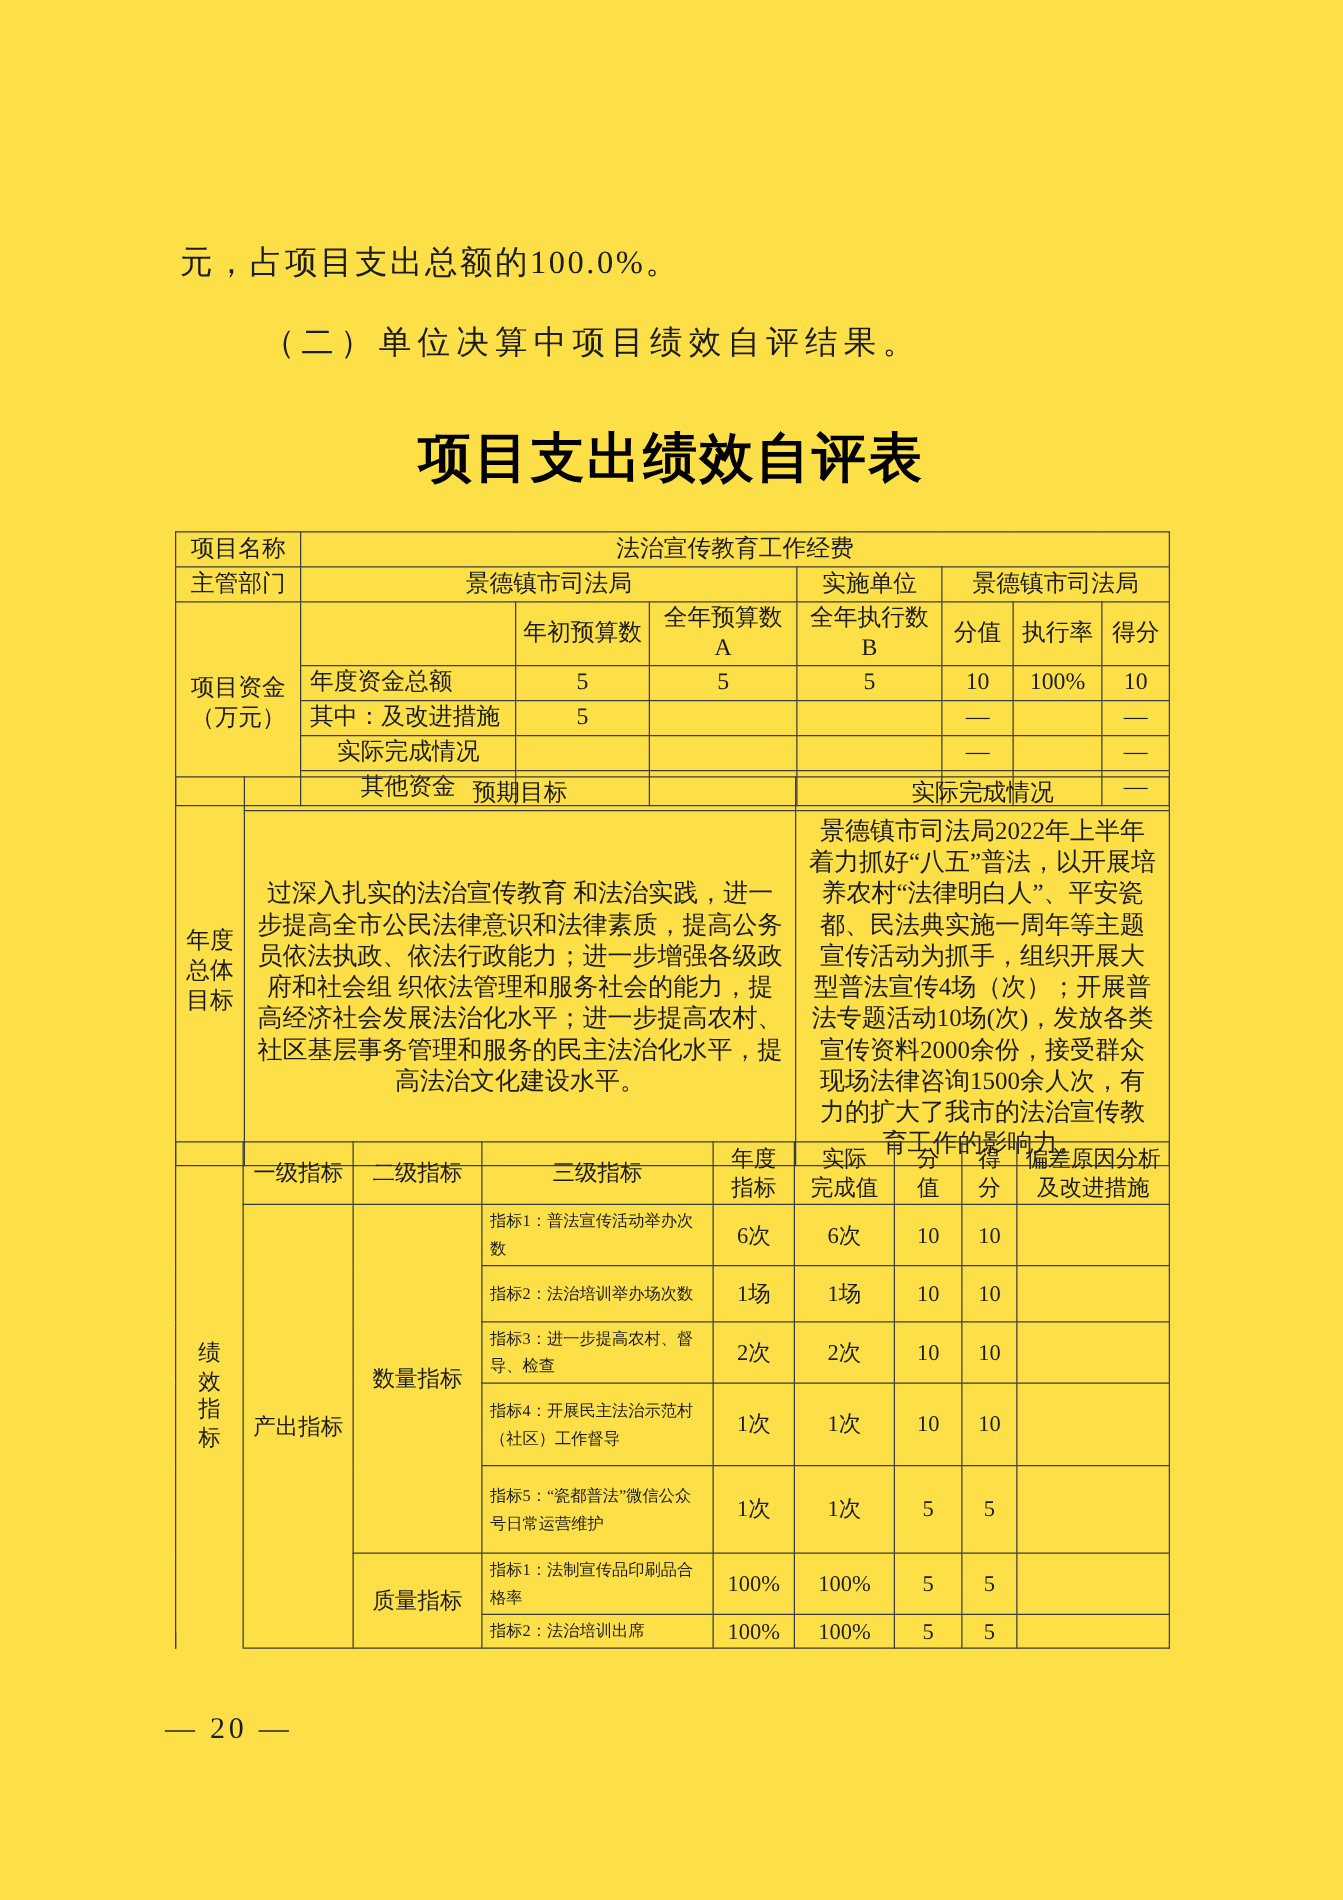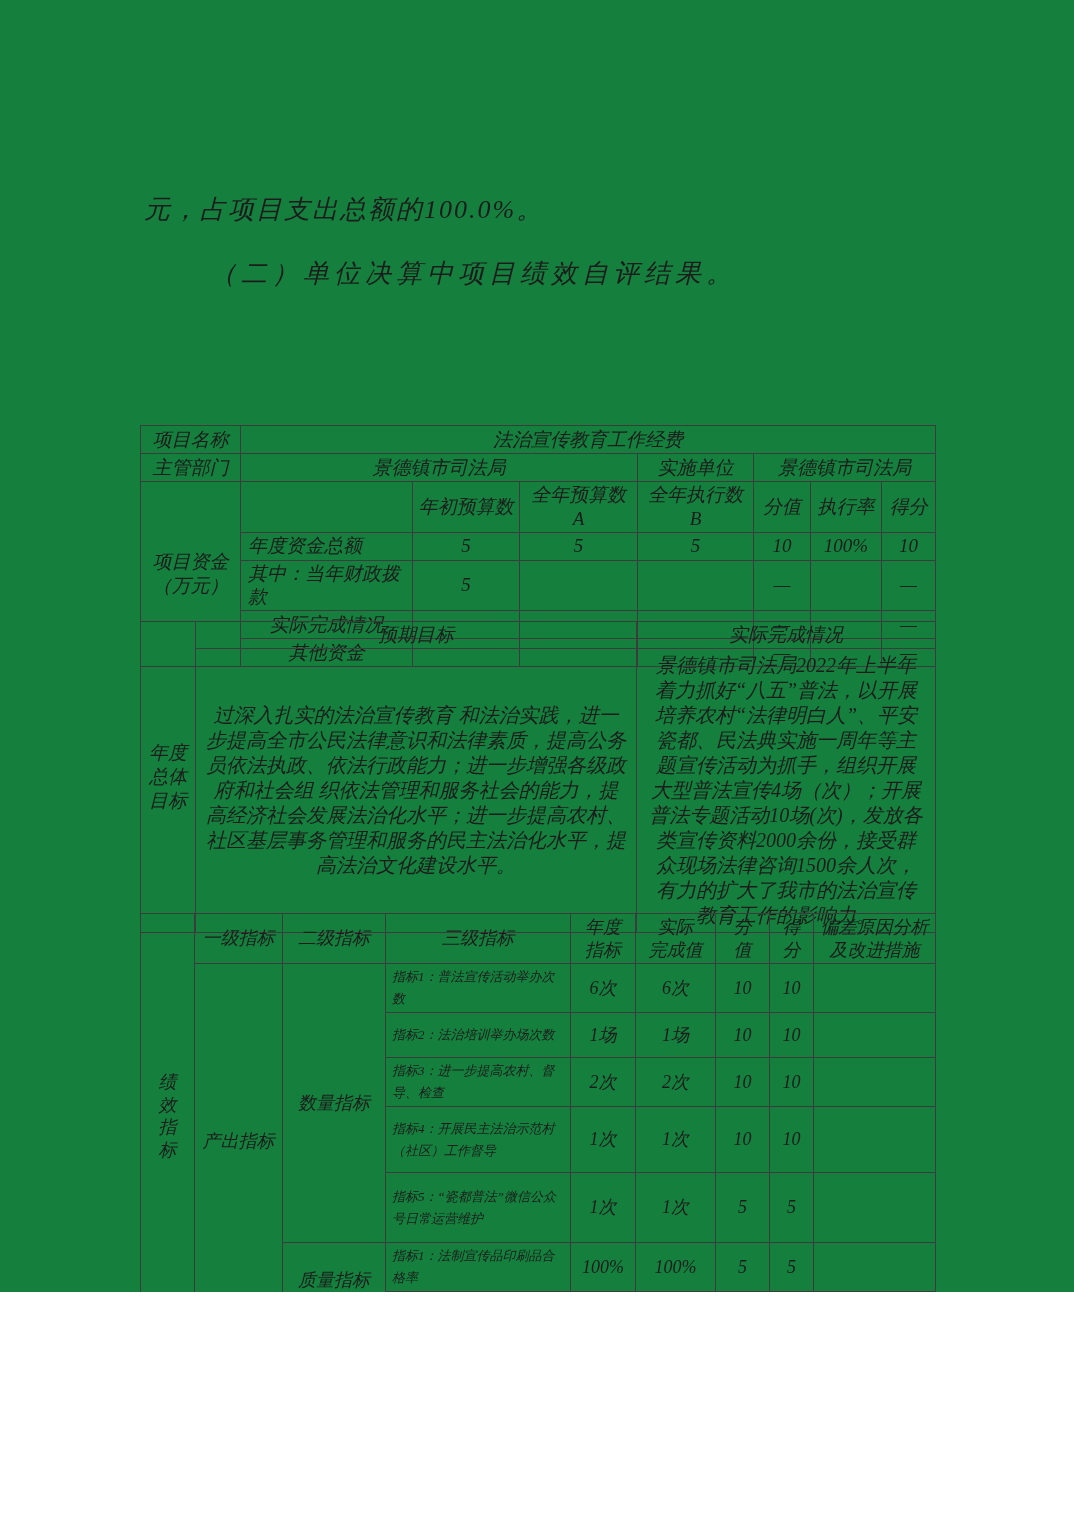--- a/index.html
+++ b/index.html
@@ -1,18 +1,18 @@
 <!DOCTYPE html>
 <html><head>
 <meta charset="utf-8">
 <style>
   html,body{margin:0;padding:0;background:#ffffff;}
   .page{
-    position:relative;width:1074px;height:1292px;background:#15803d;
-    font-family:"Liberation Serif","DejaVu Serif",serif;color:#1c1c1c;overflow:hidden;font-style:italic;
+    position:relative;width:1074px;height:1520px;background:#fde047;
+    font-family:"Liberation Serif","DejaVu Serif",serif;color:#1c1c1c;overflow:hidden;
   }
   .para1{position:absolute;left:144px;top:192px;font-size:26px;letter-spacing:2px;margin:0;white-space:nowrap;}
   .para2{position:absolute;left:210px;top:256px;font-size:26px;letter-spacing:5px;margin:0;white-space:nowrap;}
   .title{
     position:absolute;left:0;top:338px;width:100%;margin:0;text-align:center;
     font-size:43px;font-weight:700;letter-spacing:2px;color:#000;
   }
   .subtitle{position:absolute;left:0;top:398px;width:100%;text-align:center;font-size:18px;letter-spacing:2px;}
   table.t{
     position:absolute;left:140px;width:795px;border-collapse:collapse;table-layout:fixed;
@@ -47,20 +47,21 @@
   .tail{position:absolute;left:140px;top:1306px;width:1px;height:13px;background:#3c3c3c;}
   .pagenum{position:absolute;left:132px;top:1370px;font-size:24px;letter-spacing:3px;}
 </style>
 </head>
 <body>
 
 <div class="page">
 
   <p class="para1">元，占项目支出总额的100.0%。</p>
   <p class="para2">（二）单位决算中项目绩效自评结果。</p>
+  <h1 class="title">项目支出绩效自评表</h1>
 
   <table class="t t1">
     <colgroup>
       <col style="width:100px">
         <col style="width:172px">
         <col style="width:107px">
         <col style="width:118px">
       <col style="width:116px">
         <col style="width:57px">
         <col style="width:71px">
@@ -91,21 +92,21 @@
     <tr>
       <td class="left">年度资金总额</td>
       <td>5</td>
       <td>5</td>
       <td>5</td>
       <td>10</td>
       <td>100%</td>
       <td>10</td>
     </tr>
     <tr>
-      <td class="left">其中：当年财政拨款</td>
+      <td class="left">其中：及改进措施</td>
       <td>5</td>
       <td></td>
       <td></td>
       <td>—</td>
       <td></td>
       <td>—</td>
     </tr>
     <tr>
       <td>实际完成情况</td>
       <td></td>

